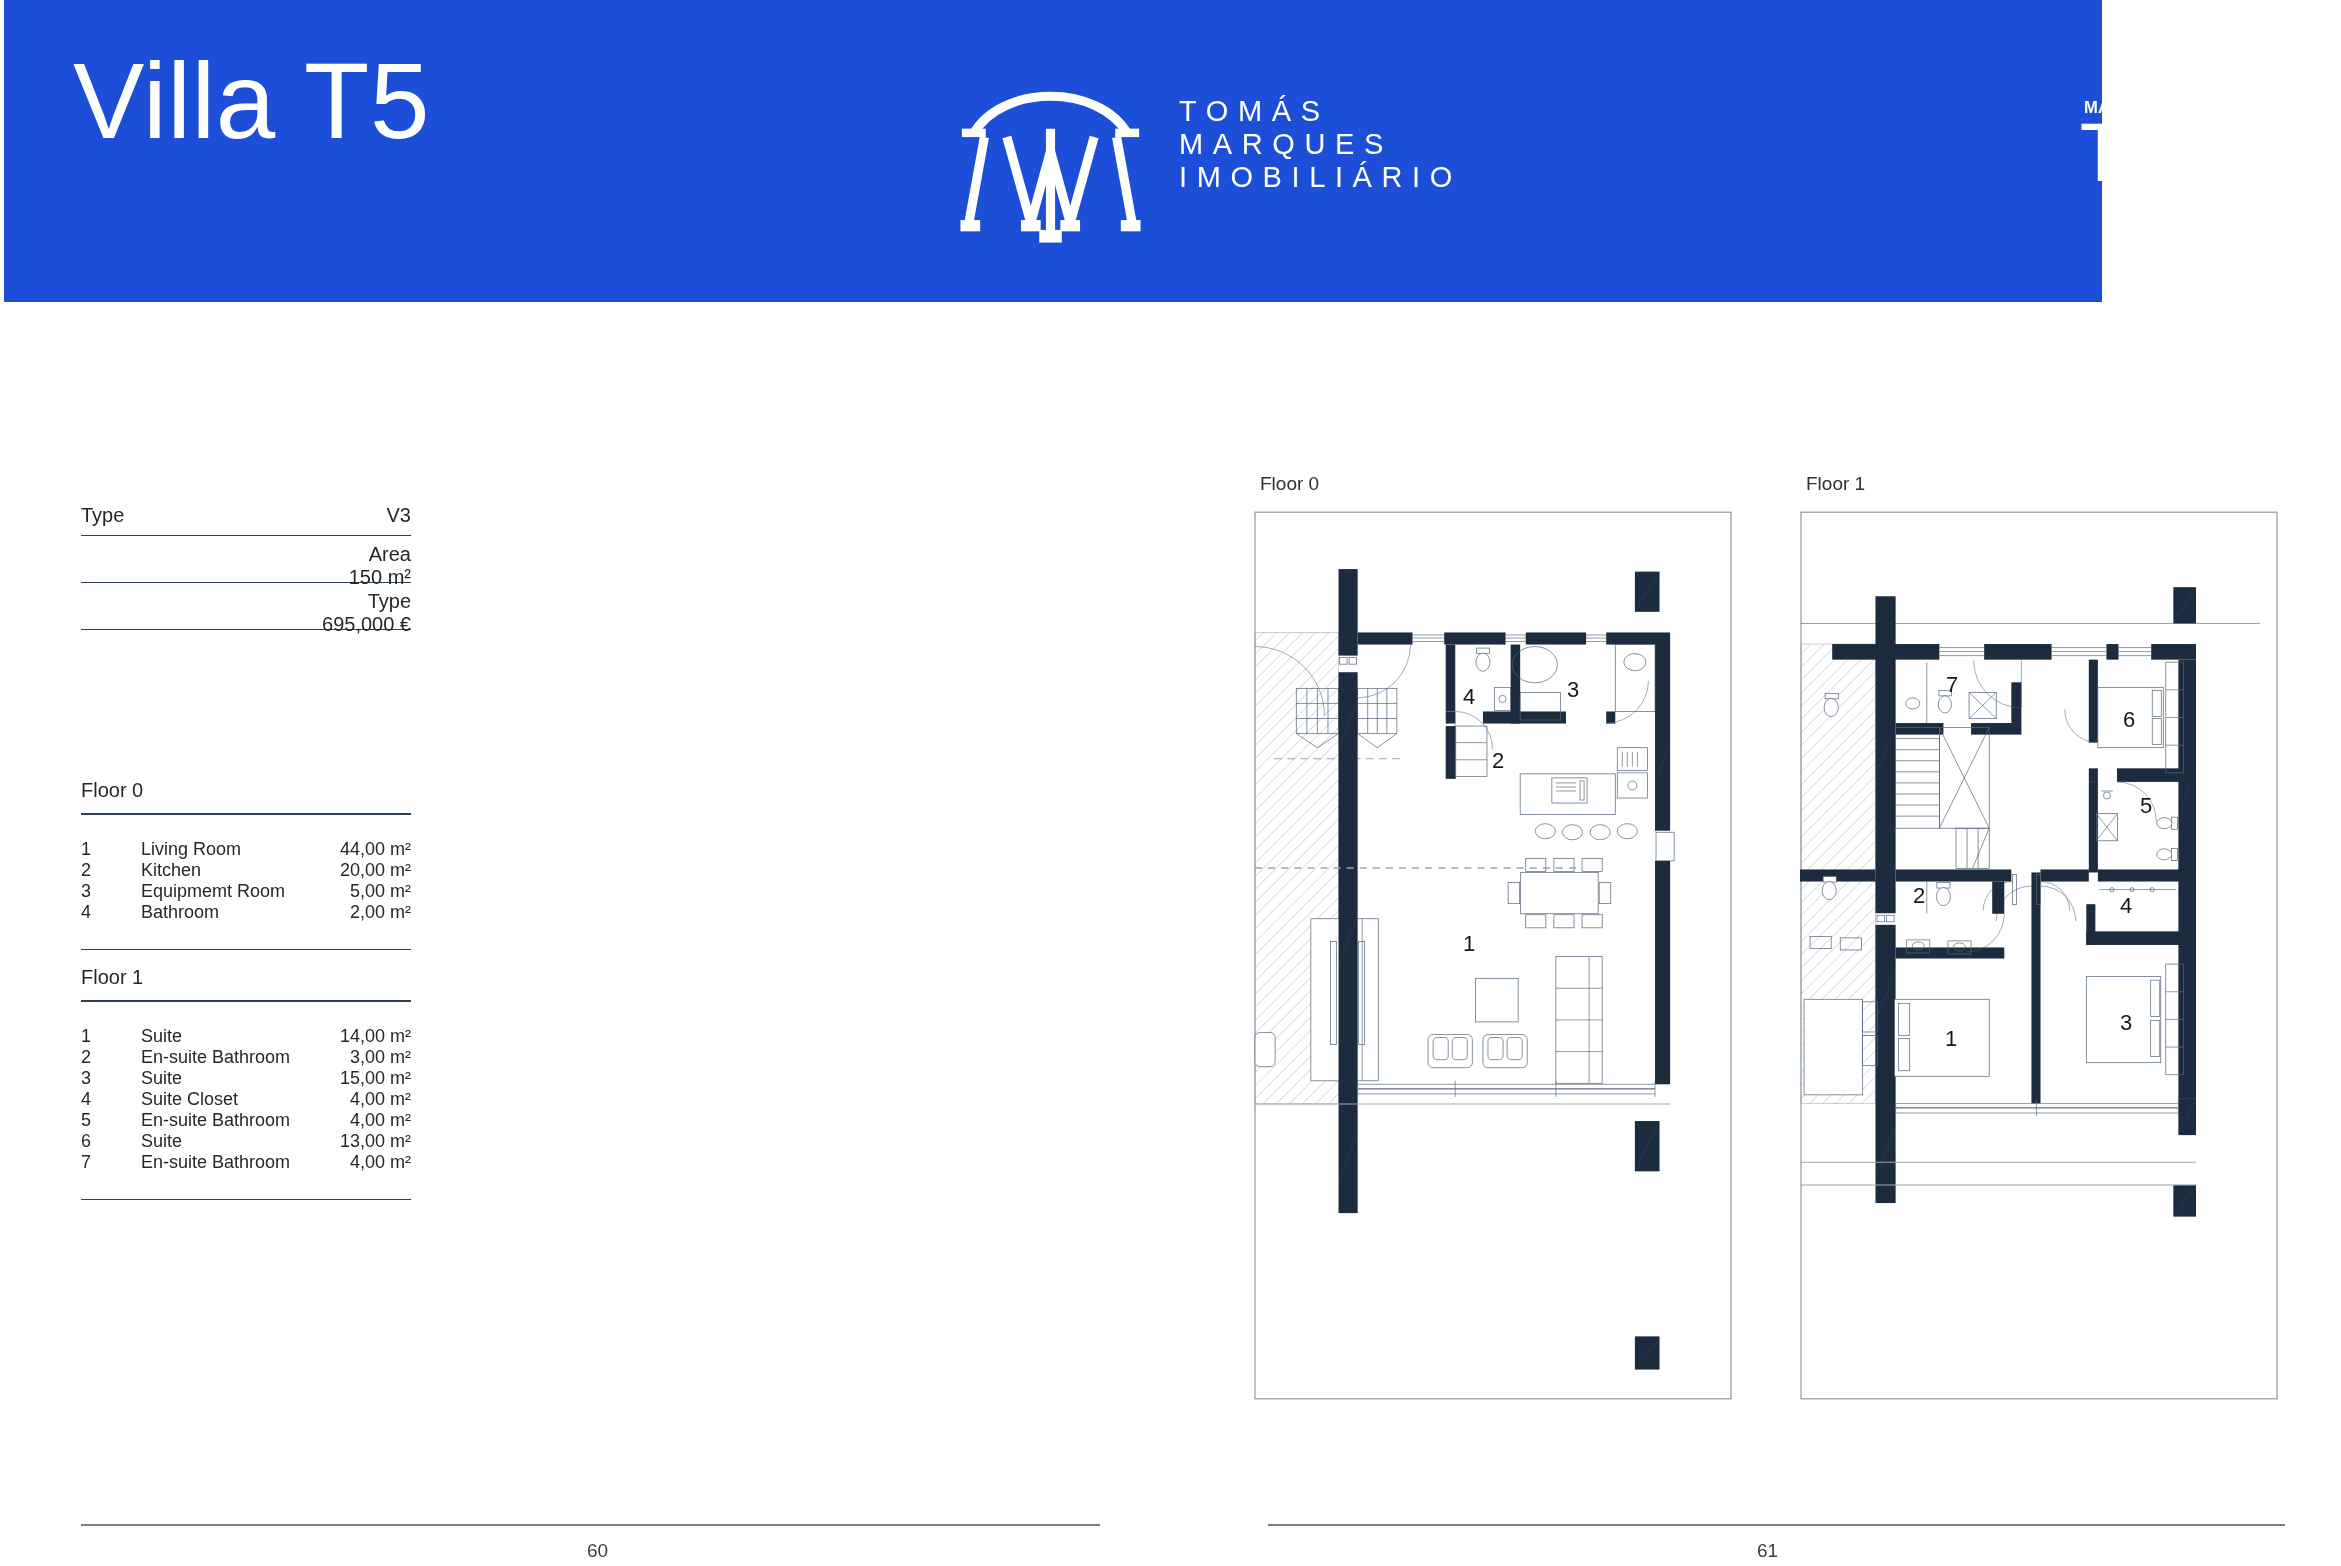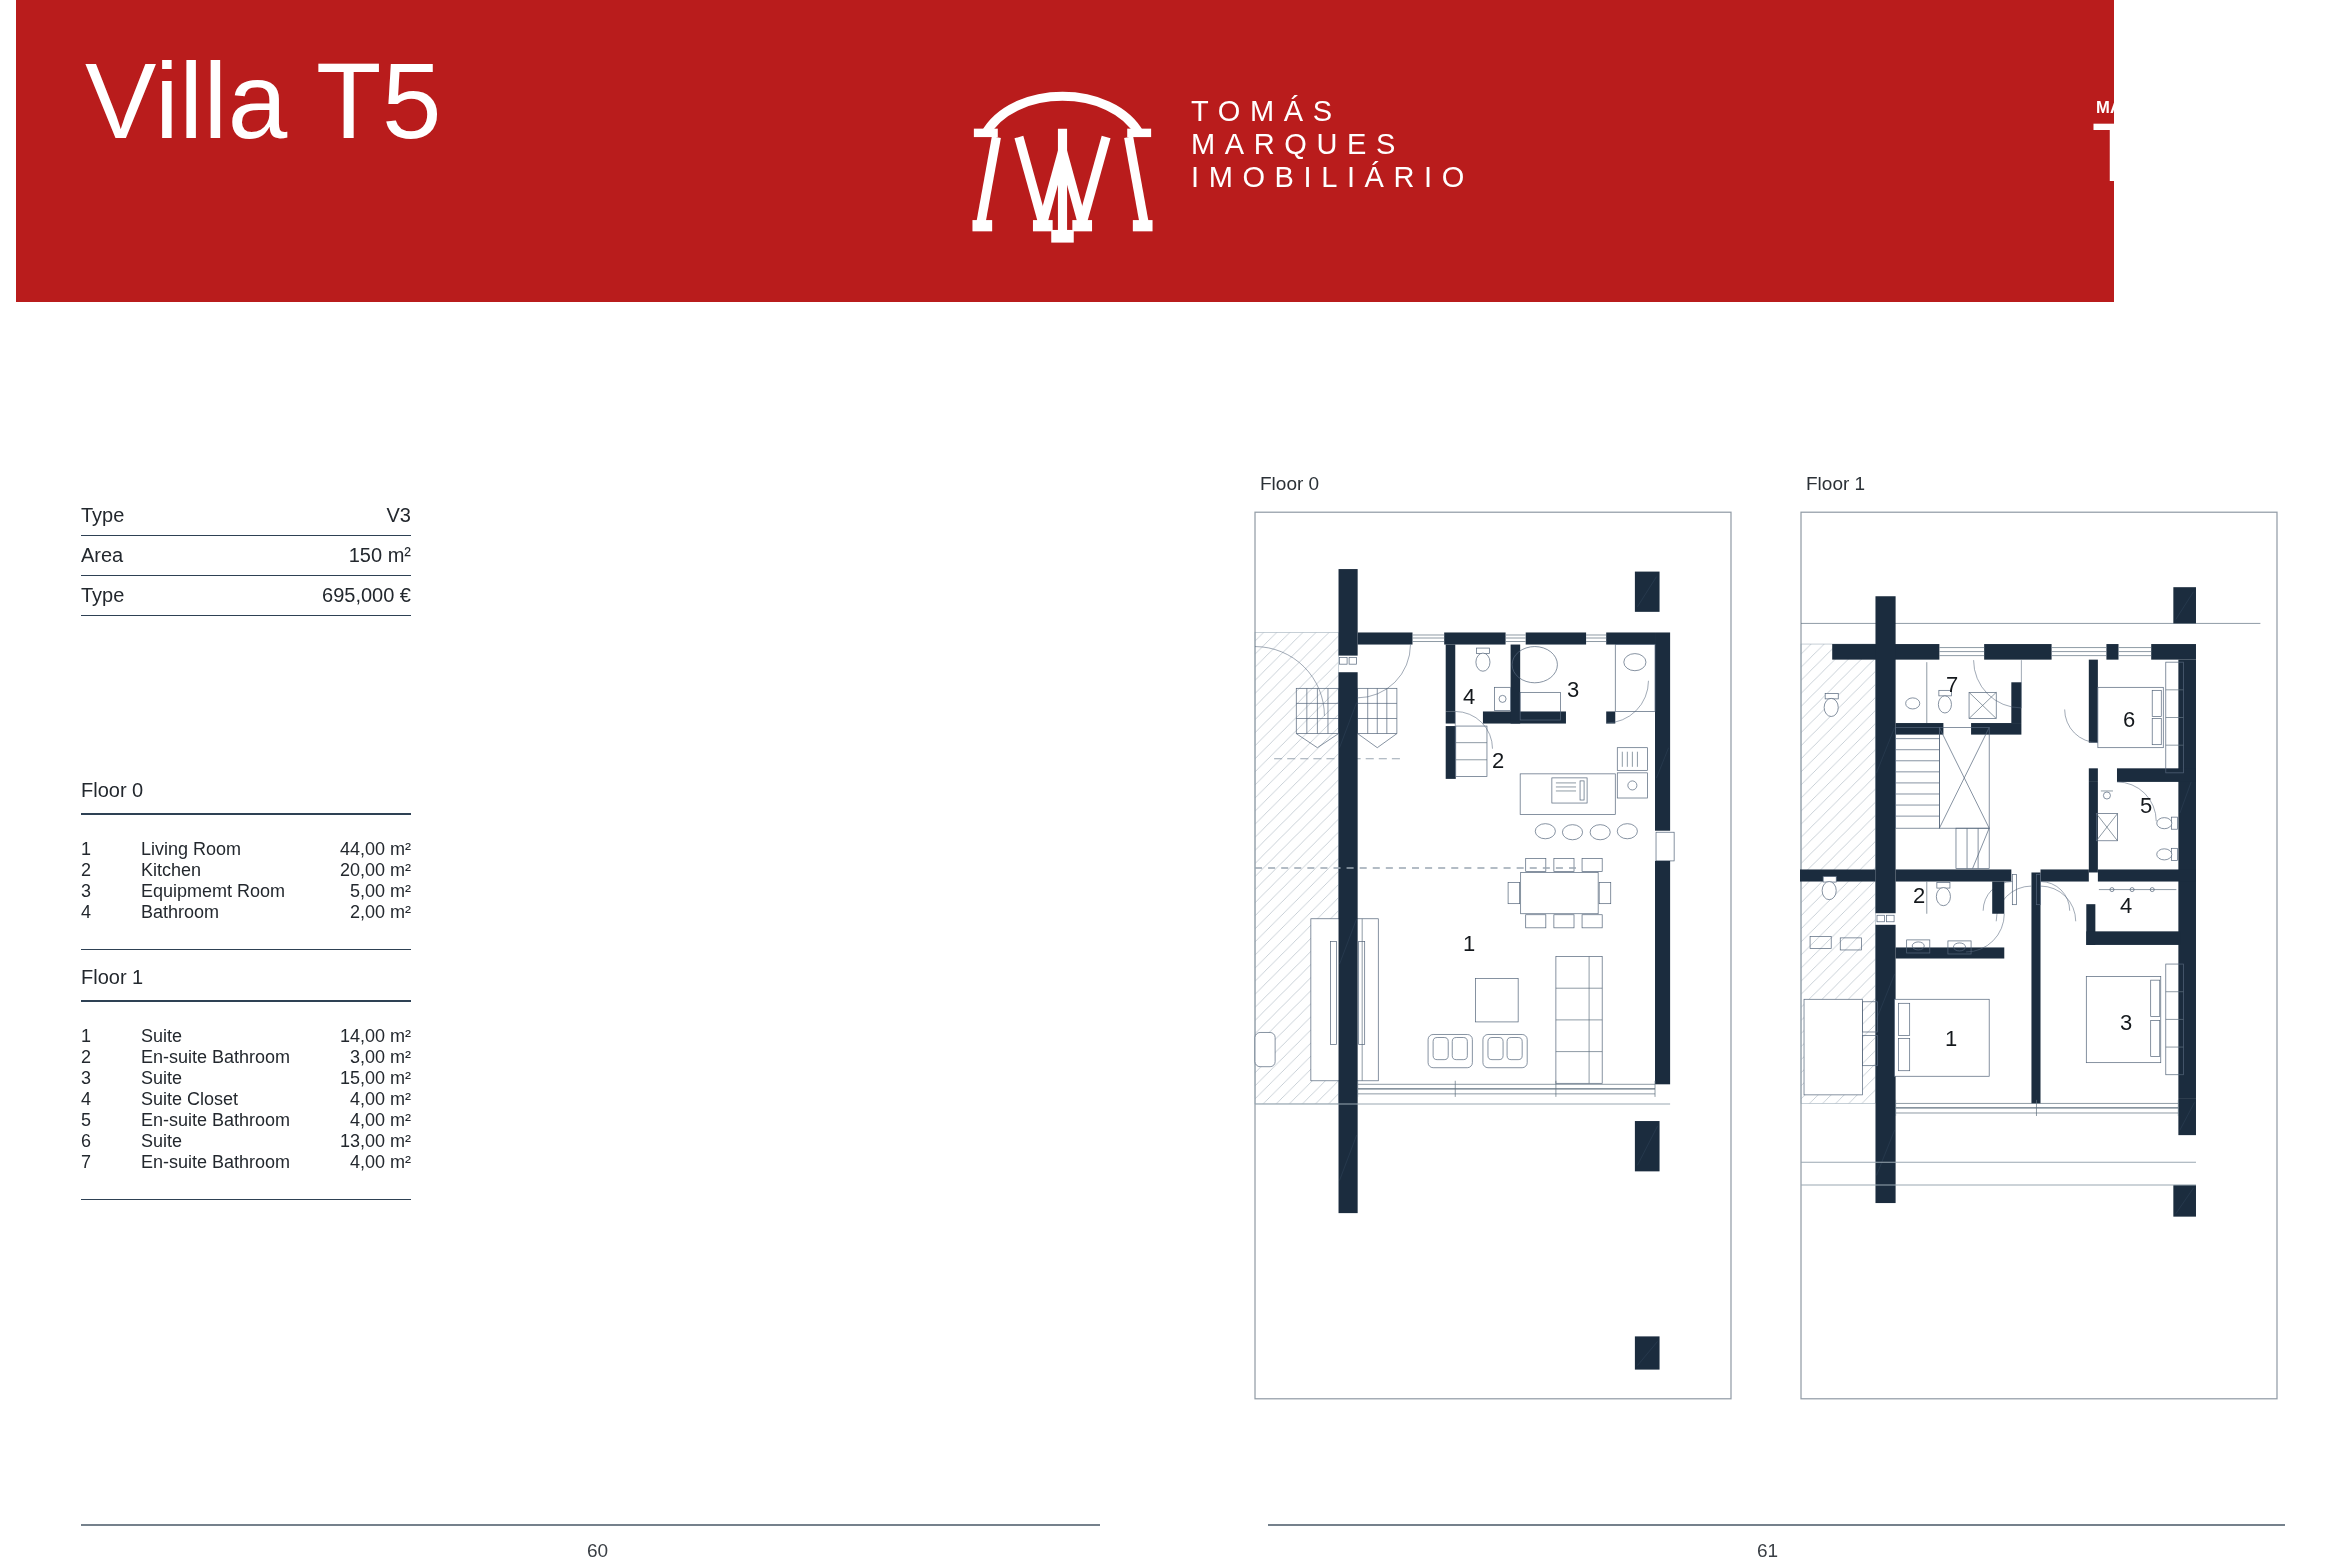--- a/index.html
+++ b/index.html
@@ -1,20 +1,20 @@
 <!DOCTYPE html>
 <html style="font-size:8px"><head>
 <meta charset="utf-8">
 <style>
   html,body{margin:0;padding:0;background:#e9e9e9;}
   #page{position:relative;width:2342px;height:1567px;background:#ffffff;overflow:hidden;
         font-family:"Liberation Sans", sans-serif;color:#23282e;}
 
   
-  .header{position:absolute;left:16px;top:0;width:2098px;height:302px;background:#b91c1c;}
+  .header{position:absolute;left:4px;top:0;width:2098px;height:302px;background:#1d4ed8;}
   .title{position:absolute;left:69px;top:48px;font-size:107px;font-weight:200;color:#fff;
          letter-spacing:0.5px;line-height:1;}
   .subtitle-row{position:absolute;left:75px;top:194px;color:#fff;white-space:nowrap;}
   .subtitle{font-size:40px;font-weight:300;letter-spacing:0.5px;}
   .subtitle-tag{font-size:24px;font-weight:300;margin-left:15px;}
 
   .brand{position:absolute;left:954px;top:75px;height:176px;}
   .brand-mark{position:absolute;left:0;top:3px;}
   .brand-text{position:absolute;left:221px;top:20px;color:#fff;font-size:29px;font-weight:300;
               letter-spacing:9.6px;line-height:33px;white-space:nowrap;}
@@ -25,21 +25,21 @@
   .team-reg{font-size:8.6px;vertical-align:super;}
   .team-word{position:absolute;left:3px;top:14px;font-size:81px;font-weight:100;letter-spacing:-2px;
              transform:scale(.85,1.02);transform-origin:left top;line-height:1;}
   .team-side{position:absolute;left:147px;top:31px;height:75px;font-size:7.5px;letter-spacing:0.5px;
              writing-mode:vertical-rl;transform:rotate(180deg);white-space:nowrap;}
 
   
   .spec{position:absolute;left:81px;top:496px;width:330px;}
   .spec-row{display:flex;justify-content:space-between;align-items:flex-end;height:31px;
             padding-bottom:8px;border-bottom:1.5px solid #2E4154;font-size:20px;}
-  .spec-row + .spec-row{margin-top:0;}
+  .spec-row + .spec-row{margin-top:7px;flex-direction:column;}
   .spec-val{text-align:left;}
 
   .section{position:absolute;width:330px;}
   #section-f0{left:81px;top:779px;}
   #section-f1{left:81px;top:966px;}
   .section-title{font-size:20px;color:#23282e;}
   .section-rule{height:1.5px;background:#2E4154;margin-top:11px;}
   .room-list{margin-top:24px;}
   .room-row{display:flex;font-size:18px;line-height:21px;}
   .rr-num{width:60px;}

